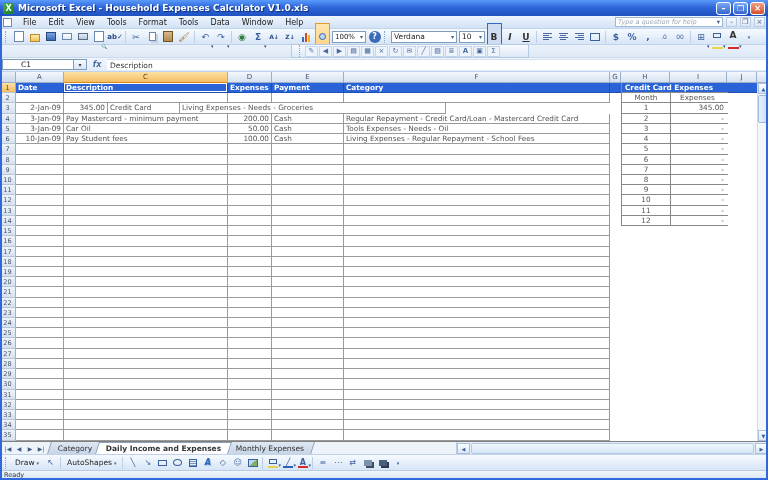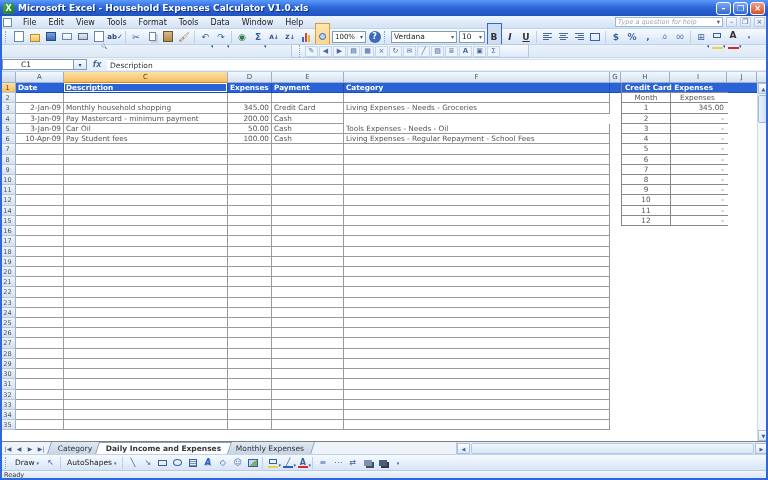--- a/index.html
+++ b/index.html
@@ -369,46 +369,46 @@
         <span class="cell ca"></span>
         <span class="cell cc"></span>
         <span class="cell cd"></span>
         <span class="cell ce"></span>
         <span class="cell cf"></span>
         <span class="cell crest"></span>
       </div>
       <div class="grid-row">
         <span class="rnum">3</span>
         <span class="cell ca">2-Jan-09</span>
-        <span class="cell cc">Monthly household shopping</span>
         <span class="cell cd">345.00</span>
         <span class="cell ce">Credit Card</span>
         <span class="cell cf">Living Expenses - Needs - Groceries</span>
         <span class="cell crest"></span>
       </div>
       <div class="grid-row">
         <span class="rnum">4</span>
         <span class="cell ca">3-Jan-09</span>
         <span class="cell cc">Pay Mastercard - minimum payment</span>
         <span class="cell cd">200.00</span>
         <span class="cell ce">Cash</span>
+        <span class="cell cf">Regular Repayment - Credit Card/Loan - Mastercard Credit Card</span>
         <span class="cell crest"></span>
       </div>
       <div class="grid-row">
         <span class="rnum">5</span>
         <span class="cell ca">3-Jan-09</span>
         <span class="cell cc">Car Oil</span>
         <span class="cell cd">50.00</span>
         <span class="cell ce">Cash</span>
         <span class="cell cf">Tools Expenses - Needs - Oil</span>
         <span class="cell crest"></span>
       </div>
       <div class="grid-row">
         <span class="rnum">6</span>
-        <span class="cell ca">10-Apr-09</span>
+        <span class="cell ca">10-Jan-09</span>
         <span class="cell cc">Pay Student fees</span>
         <span class="cell cd">100.00</span>
         <span class="cell ce">Cash</span>
         <span class="cell cf">Living Expenses - Regular Repayment - School Fees</span>
         <span class="cell crest"></span>
       </div>
     <div class="grid-row">
         <span class="rnum">7</span>
         <span class="cell ca"></span>
         <span class="cell cc"></span>
@@ -448,20 +448,29 @@
         <span class="rnum">11</span>
         <span class="cell ca"></span>
         <span class="cell cc"></span>
         <span class="cell cd"></span>
         <span class="cell ce"></span>
         <span class="cell cf"></span>
         <span class="cell crest"></span>
       </div>
         <div class="grid-row">
         <span class="rnum">12</span>
+        <span class="cell ca"></span>
+        <span class="cell cc"></span>
+        <span class="cell cd"></span>
+        <span class="cell ce"></span>
+        <span class="cell cf"></span>
+        <span class="cell crest"></span>
+      </div>
+        <div class="grid-row">
+        <span class="rnum">13</span>
         <span class="cell ca"></span>
         <span class="cell cc"></span>
         <span class="cell cd"></span>
         <span class="cell ce"></span>
         <span class="cell cf"></span>
         <span class="cell crest"></span>
       </div>
         <div class="grid-row">
         <span class="rnum">14</span>
         <span class="cell ca"></span>

